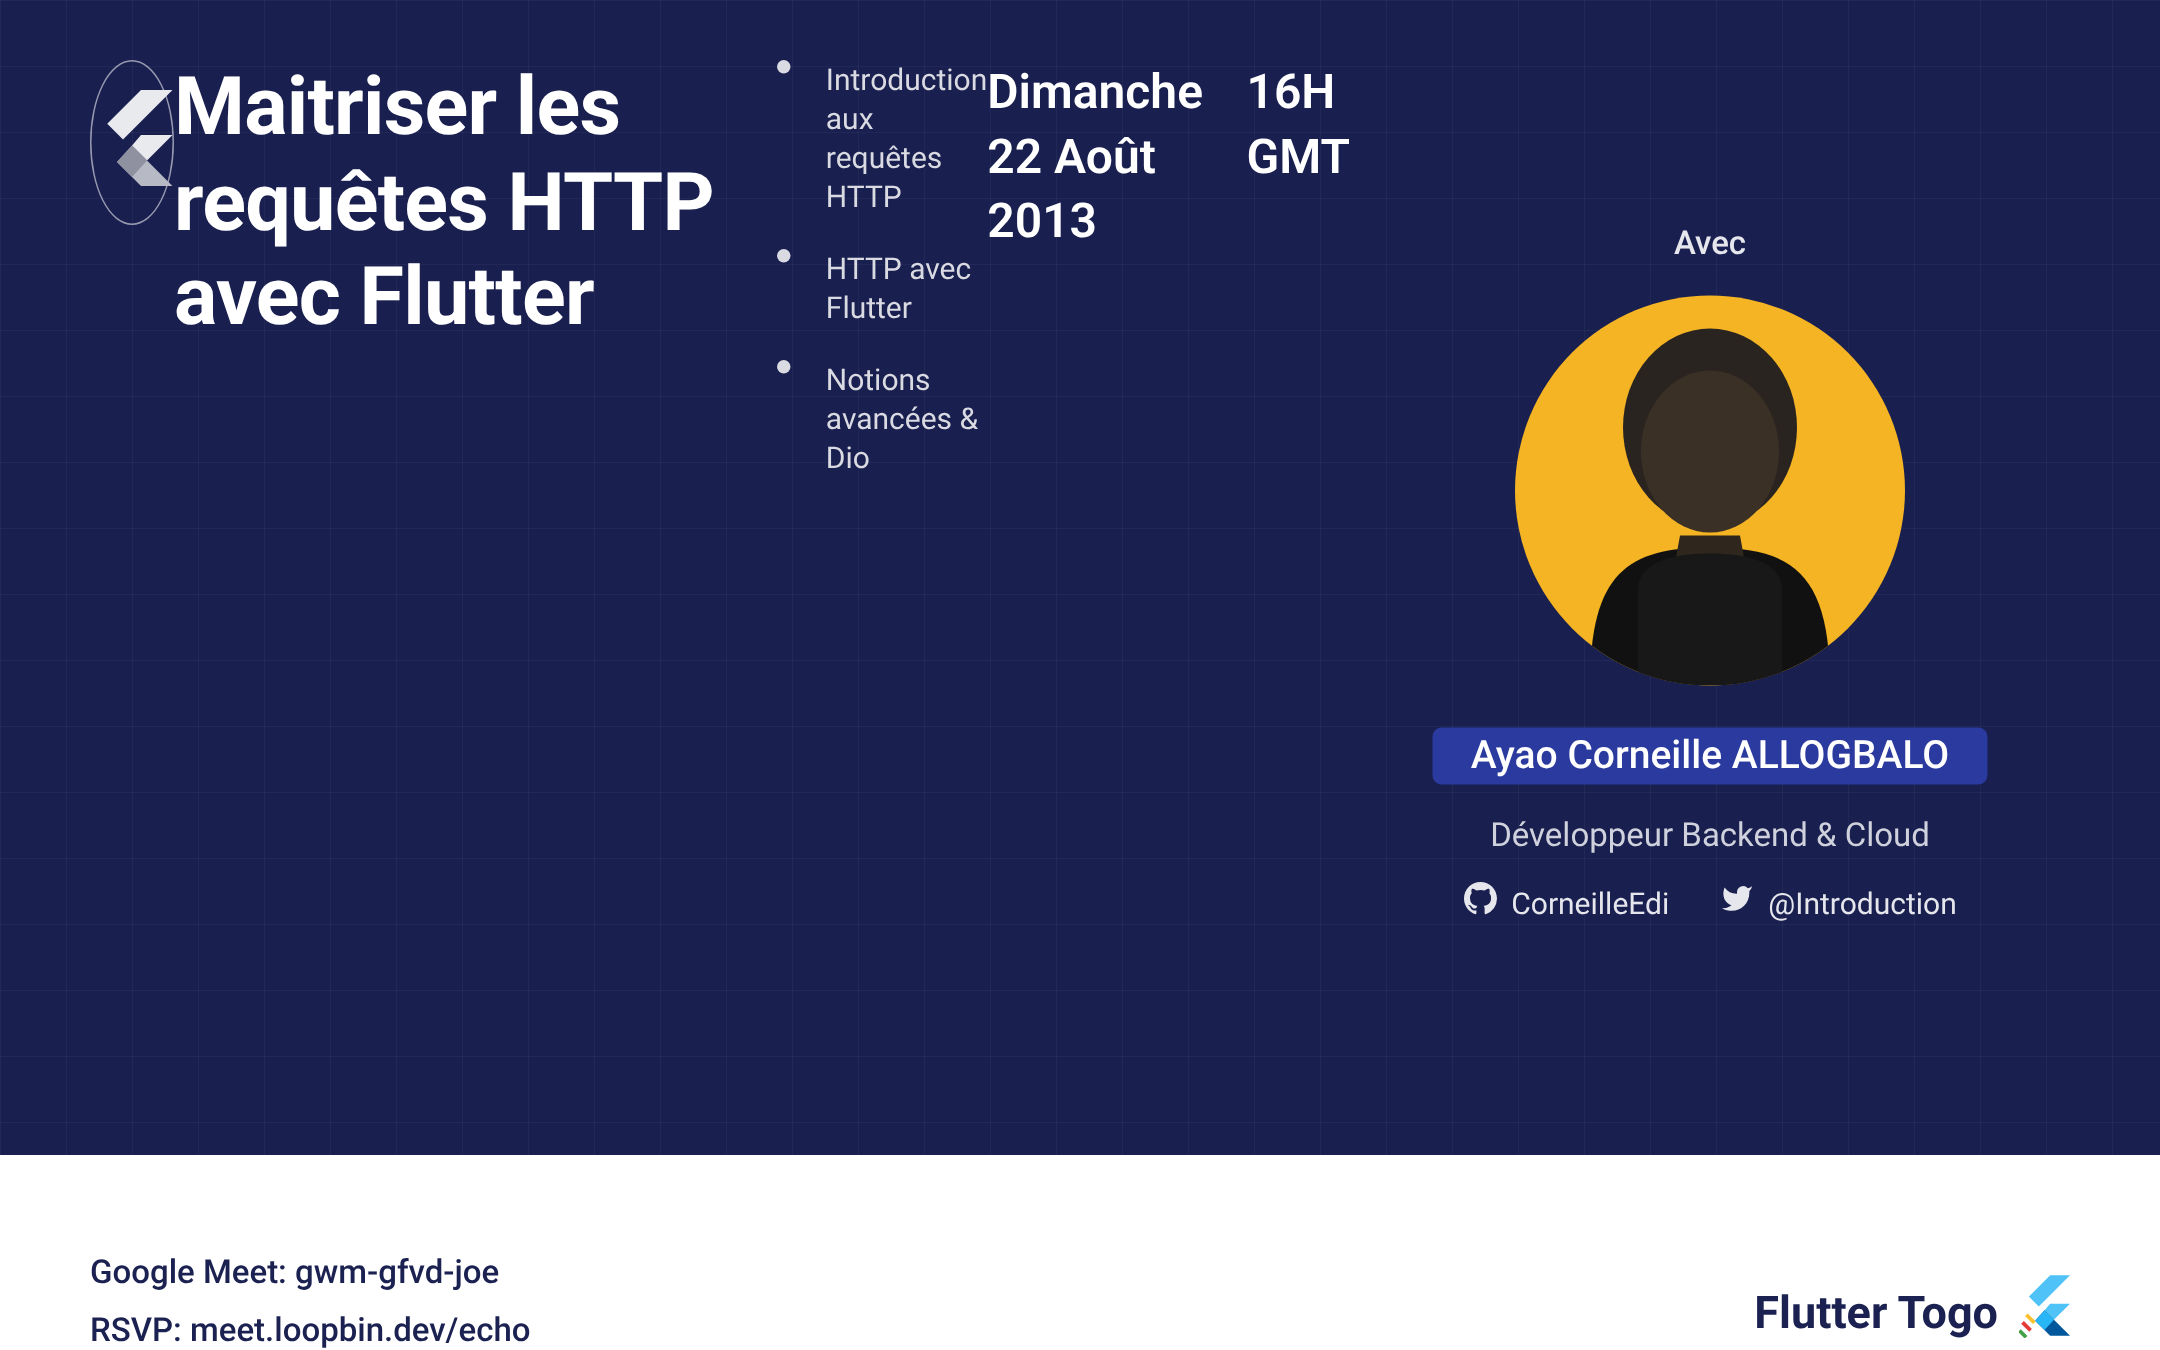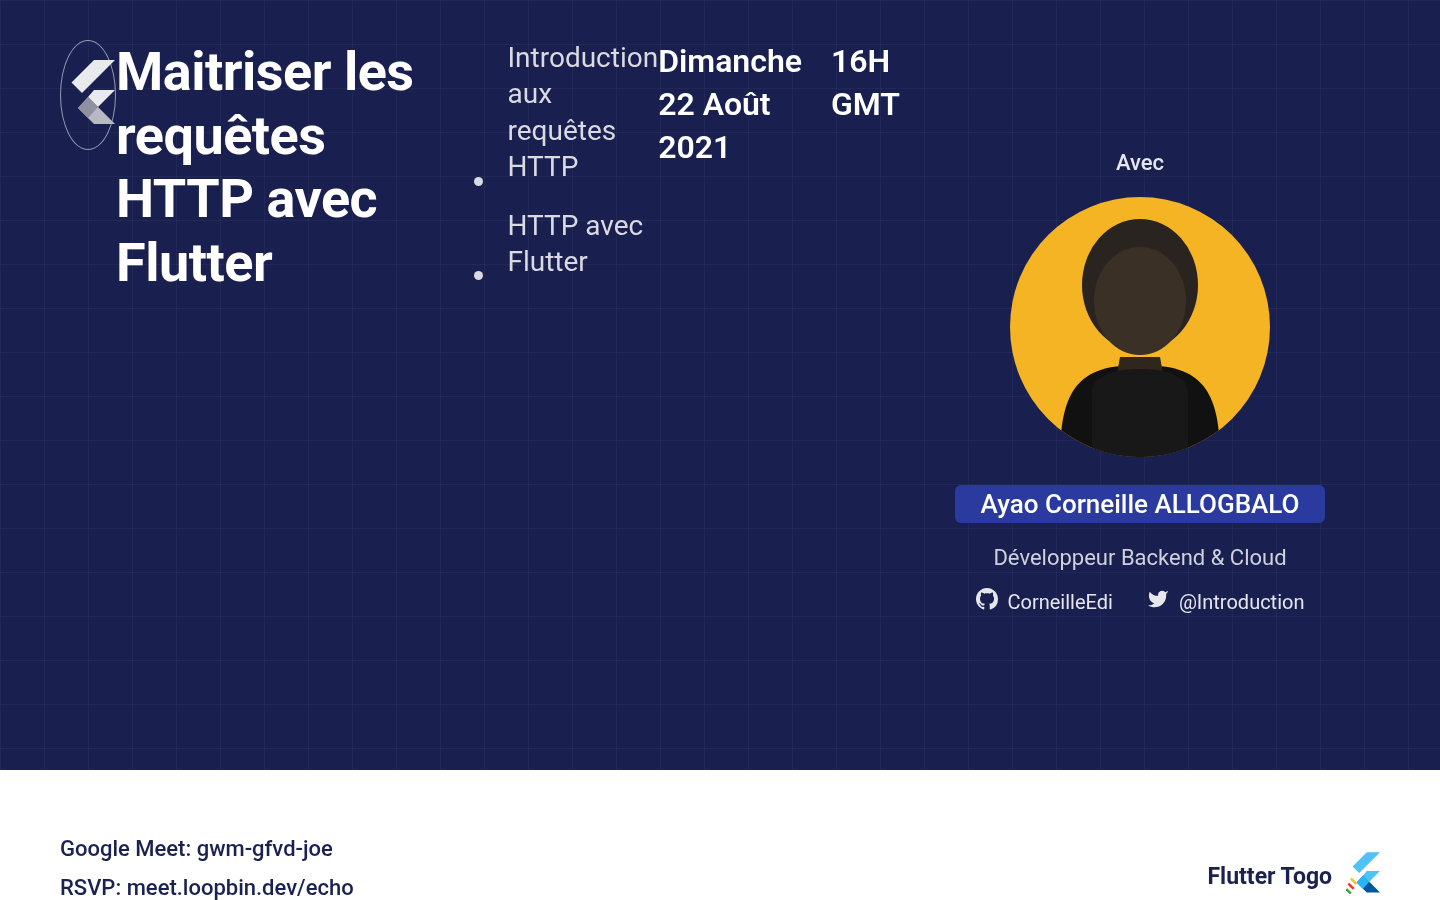--- a/index.html
+++ b/index.html
@@ -22,22 +22,22 @@
     width: 110px; height: 110px; border: 1px solid rgba(255,255,255,0.55);
     border-radius: 50%; display: flex; align-items: center; justify-content: center;
     margin-bottom: 50px;
   }
   .title {
     font-size: 54px; font-weight: 700; line-height: 1.18; letter-spacing: -0.5px;
     margin-bottom: 34px; color: #fff;
   }
   .bullets { list-style: none; margin-left: 6px; margin-bottom: 56px; }
   .bullets li {
-    font-size: 28px; color: #D9DAE2; line-height: 1.3; margin-bottom: 22px;
-    display: flex; align-items: flex-end;
+    font-size: 20px; color: #D9DAE2; line-height: 1.3; margin-bottom: 22px;
+    display: flex; align-items: flex-start;
   }
   .bullets li::before {
     content: ""; width: 9px; height: 9px; background: #D9DAE2; border-radius: 50%;
     margin-right: 24px; flex-shrink: 0;
   }
   .datetime { display: flex; gap: 29px; }
   .dt-col { font-size: 32px; font-weight: 600; line-height: 1.35; color: #fff; }
   .right {
     width: 480px; display: flex; flex-direction: column; align-items: center;
     padding-top: 110px;
@@ -54,21 +54,21 @@
   }
   .role { font-size: 22px; color: #CFD1DC; margin-bottom: 18px; font-weight: 400; }
   .socials { display: flex; gap: 34px; align-items: center; }
   .social { display: flex; align-items: center; gap: 10px; font-size: 20px; color: #E6E7ED; }
   .social svg { flex-shrink: 0; }
   .footer {
     height: 130px; background: #fff; display: flex; align-items: flex-end;
     justify-content: space-between; padding: 0 60px; color: #1B2150;
   }
   .footer-left { display: flex; flex-direction: column; gap: 14px; font-size: 22px; font-weight: 500; }
-  .footer-right { display: flex; align-items: center; gap: 14px; font-size: 23px; font-weight: 700; color: #1B2150; }
+  .footer-right { display: flex; align-items: center; gap: 14px; font-size: 30px; font-weight: 700; color: #1B2150; }
 </style>
 </head>
 <body>
 
 <div class="page">
   <div class="hero">
     <div class="left">
 
       <div class="logo-circle">
         <span>
@@ -83,26 +83,29 @@
 
       <h1 class="title">Maitriser les requêtes HTTP avec Flutter</h1>
 
       <ul class="bullets">
         <li>
             <span>Introduction aux requêtes HTTP</span>
           </li>
         <li>
             <span>HTTP avec Flutter</span>
           </li>
+        <li>
+            <span>Notions avancées &amp; Dio</span>
+          </li>
       </ul>
 
       <div class="datetime">
         <div class="dt-col">
           <div>Dimanche</div>
-          <div>22 Août 2021</div>
+          <div>22 Août 2013</div>
         </div>
         <div class="dt-col">
           <div>16H</div>
           <div>GMT</div>
         </div>
       </div>
     </div>
 
     <div class="right">
       <div class="avec">Avec</div>

